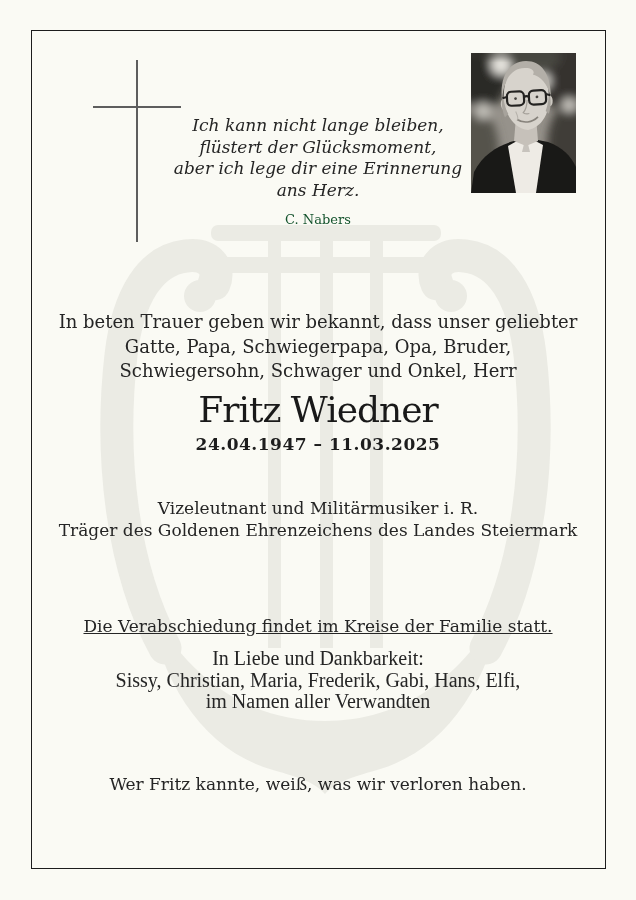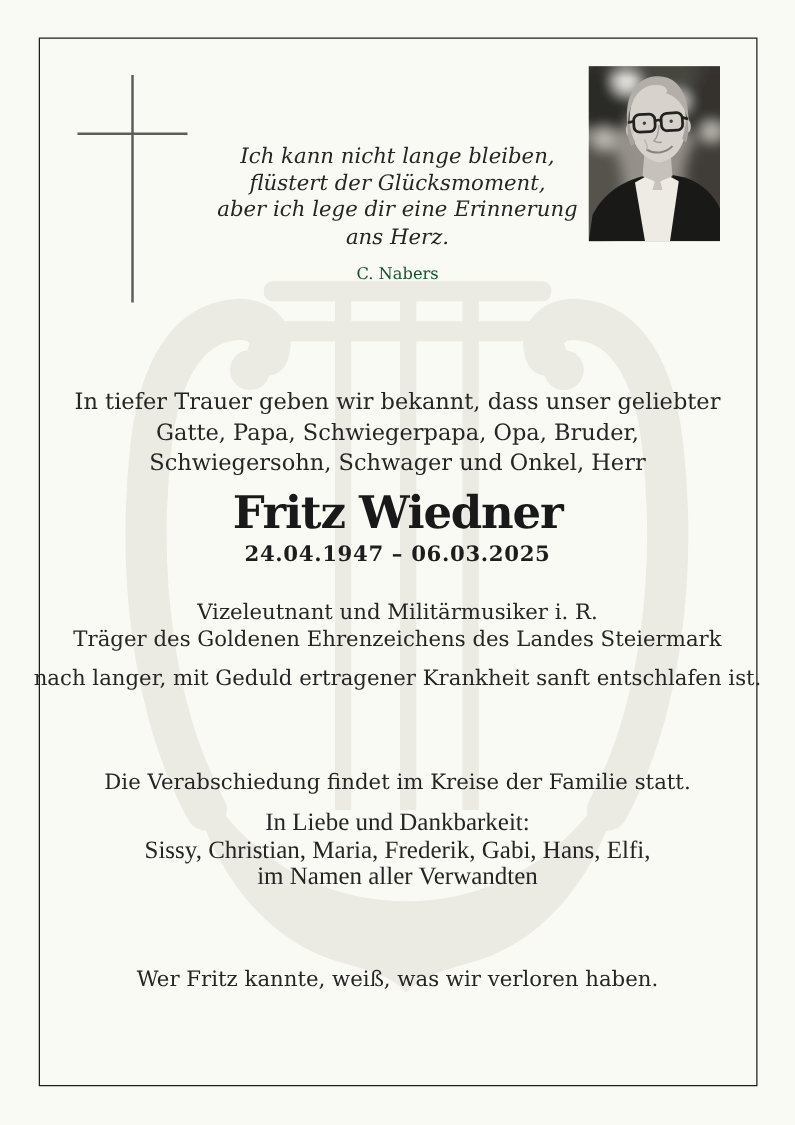--- a/index.html
+++ b/index.html
@@ -3,21 +3,21 @@
 <meta charset="utf-8">
 <style>
   html, body { margin: 0; padding: 0; }
   body {
     width: 636px; height: 900px;
     background: #fafaf4;
     font-family: "DejaVu Serif", "Liberation Serif", serif;
     color: #252525;
     overflow: hidden;
   }
-  .page { position: relative; width: 520px; height: 900px; }
+  .page { position: relative; width: 520px; height: 900px; padding-left: 31px; }
 
   .frame {
     position: absolute; left: 31px; top: 30px;
     width: 575px; height: 839px;
     box-sizing: border-box;
     border: 1px solid #1c1c1c;
     z-index: 1;
   }
 
   .lyre {
@@ -43,26 +43,26 @@
   }
 
   .txt {
     position: absolute; left: 0; width: 636px;
     text-align: center; white-space: pre-line;
     z-index: 2;
   }
   .quote       { top: 115px; font-size: 17px; line-height: 21.5px; font-style: italic; }
   .attribution { top: 212px; font-size: 13px; color: #14532d; }
   .announcement{ top: 310px; font-size: 18px; line-height: 24.5px; }
-  .name        { top: 389px; font-size: 36px; font-weight: bold; letter-spacing: -1px; color: #191919; }
+  .name        { top: 389px; font-size: 36px; font-weight: normal; letter-spacing: -1px; color: #191919; }
   .dates       { top: 434px; font-size: 17px; font-weight: bold; letter-spacing: 0.5px; color: #1d1d1d; }
-  .titles      { top: 480px; font-size: 17px; line-height: 21.5px; }
+  .titles      { top: 498px; font-size: 17px; line-height: 21.5px; }
   .death       { top: 533px; font-size: 17px; }
   .prayer      { top: 564px; font-size: 17px; line-height: 21.5px; }
-  .farewell    { top: 616px; font-size: 17px; }
+  .farewell    { top: 616px; font-size: 17px; text-decoration: underline; }
   .mourners    { top: 648px; font-size: 20px; line-height: 21.5px; font-family: Liberation Serif, serif; }
   .closing     { top: 754px; font-size: 17px; margin-top: 20px; }
 </style>
 </head>
 <body>
 
 <div class="page">
 
   <svg class="lyre" viewBox="0 0 465 580" aria-hidden="true">
     <g fill="#ebebe4" stroke="none">
@@ -168,29 +168,28 @@
       </g>
     </g>
   </svg>
 
   <div class="txt quote">Ich kann nicht lange bleiben,
 flüstert der Glücksmoment,
 aber ich lege dir eine Erinnerung
 ans Herz.</div>
   <div class="txt attribution">C. Nabers</div>
 
-  <div class="txt announcement">In tiefer Trauer geben wir bekannt, dass unser geliebter
+  <div class="txt announcement">In beten Trauer geben wir bekannt, dass unser geliebter
 Gatte, Papa, Schwiegerpapa, Opa, Bruder,
 Schwiegersohn, Schwager und Onkel, Herr</div>
 
   <div class="txt name">Fritz Wiedner</div>
-  <div class="txt dates">24.04.1947 – 06.03.2025</div>
+  <div class="txt dates">24.04.1947 – 11.03.2025</div>
   <div class="txt titles">Vizeleutnant und Militärmusiker i. R.
 Träger des Goldenen Ehrenzeichens des Landes Steiermark</div>
 
-  <div class="txt death">nach langer, mit Geduld ertragener Krankheit sanft entschlafen ist.</div>
   <div class="txt farewell">Die Verabschiedung findet im Kreise der Familie statt.</div>
   <div class="txt mourners">In Liebe und Dankbarkeit:
 Sissy, Christian, Maria, Frederik, Gabi, Hans, Elfi,
 im Namen aller Verwandten</div>
   <div class="txt closing">Wer Fritz kannte, weiß, was wir verloren haben.</div>
 
 </div>
 
 </body></html>

